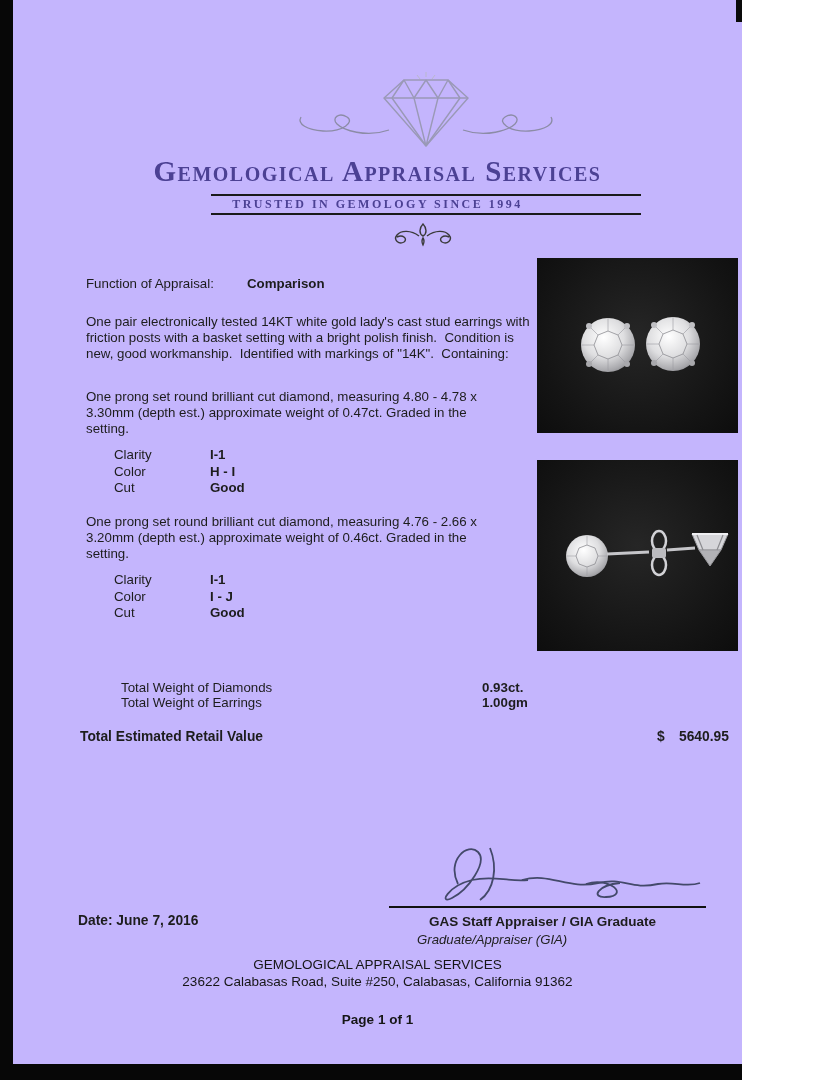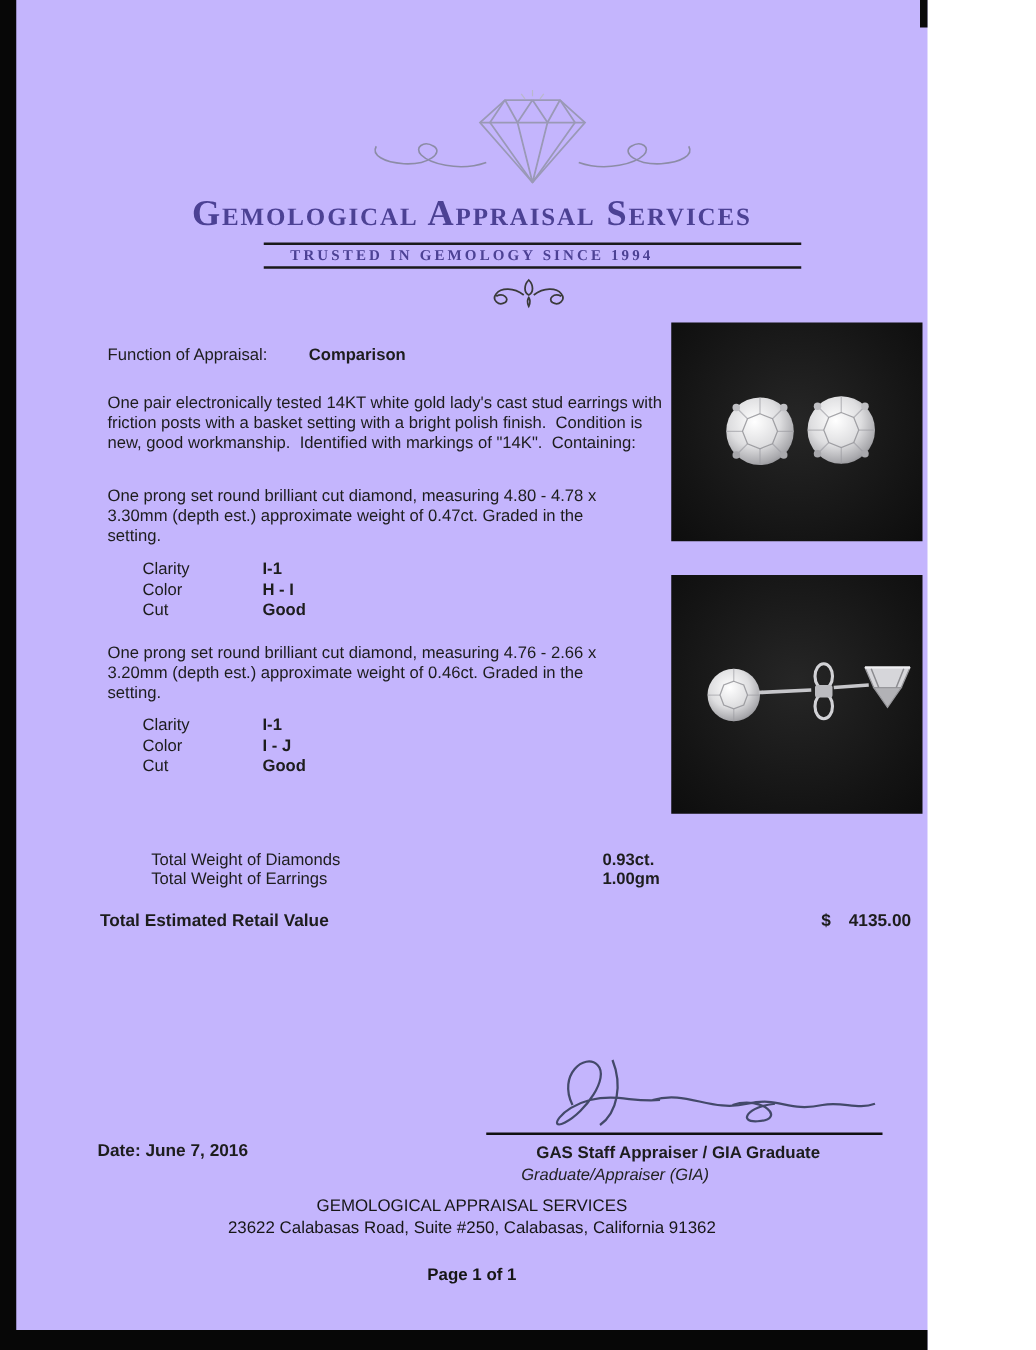--- a/index.html
+++ b/index.html
@@ -183,21 +183,21 @@
     </svg>
   </div>
 
   <div class="tot-label" style="top:680px">Total Weight of Diamonds</div>
   <div class="tot-value" style="top:680px">0.93ct.</div>
   <div class="tot-label" style="top:695px">Total Weight of Earrings</div>
   <div class="tot-value" style="top:695px">1.00gm</div>
 
   <div class="retail-label">Total Estimated Retail Value</div>
   <div class="retail-cur">$</div>
-  <div class="retail-amt">4135.00</div>
+  <div class="retail-amt">5640.95</div>
 
   <svg class="sig-svg" width="335" height="72" viewBox="0 0 335 72">
     <g fill="none" stroke="#39405e" stroke-width="1.8" opacity="0.92">
       <path d="M86 46 C 74 22, 96 4, 106 14 C 116 24, 96 52, 80 60 C 66 67, 76 48, 100 42 C 122 37, 134 44, 156 42"></path>
       <path d="M118 10 C 126 30, 122 52, 108 62"></path>
       <path d="M150 42 C 178 34, 196 52, 226 45 C 252 39, 258 52, 286 46 C 302 43, 314 50, 328 45"></path>
       <path d="M214 46 C 238 38, 258 58, 234 59 C 218 60, 226 47, 248 45"></path>
     </g>
   </svg>
   <div class="sig-line"></div>

